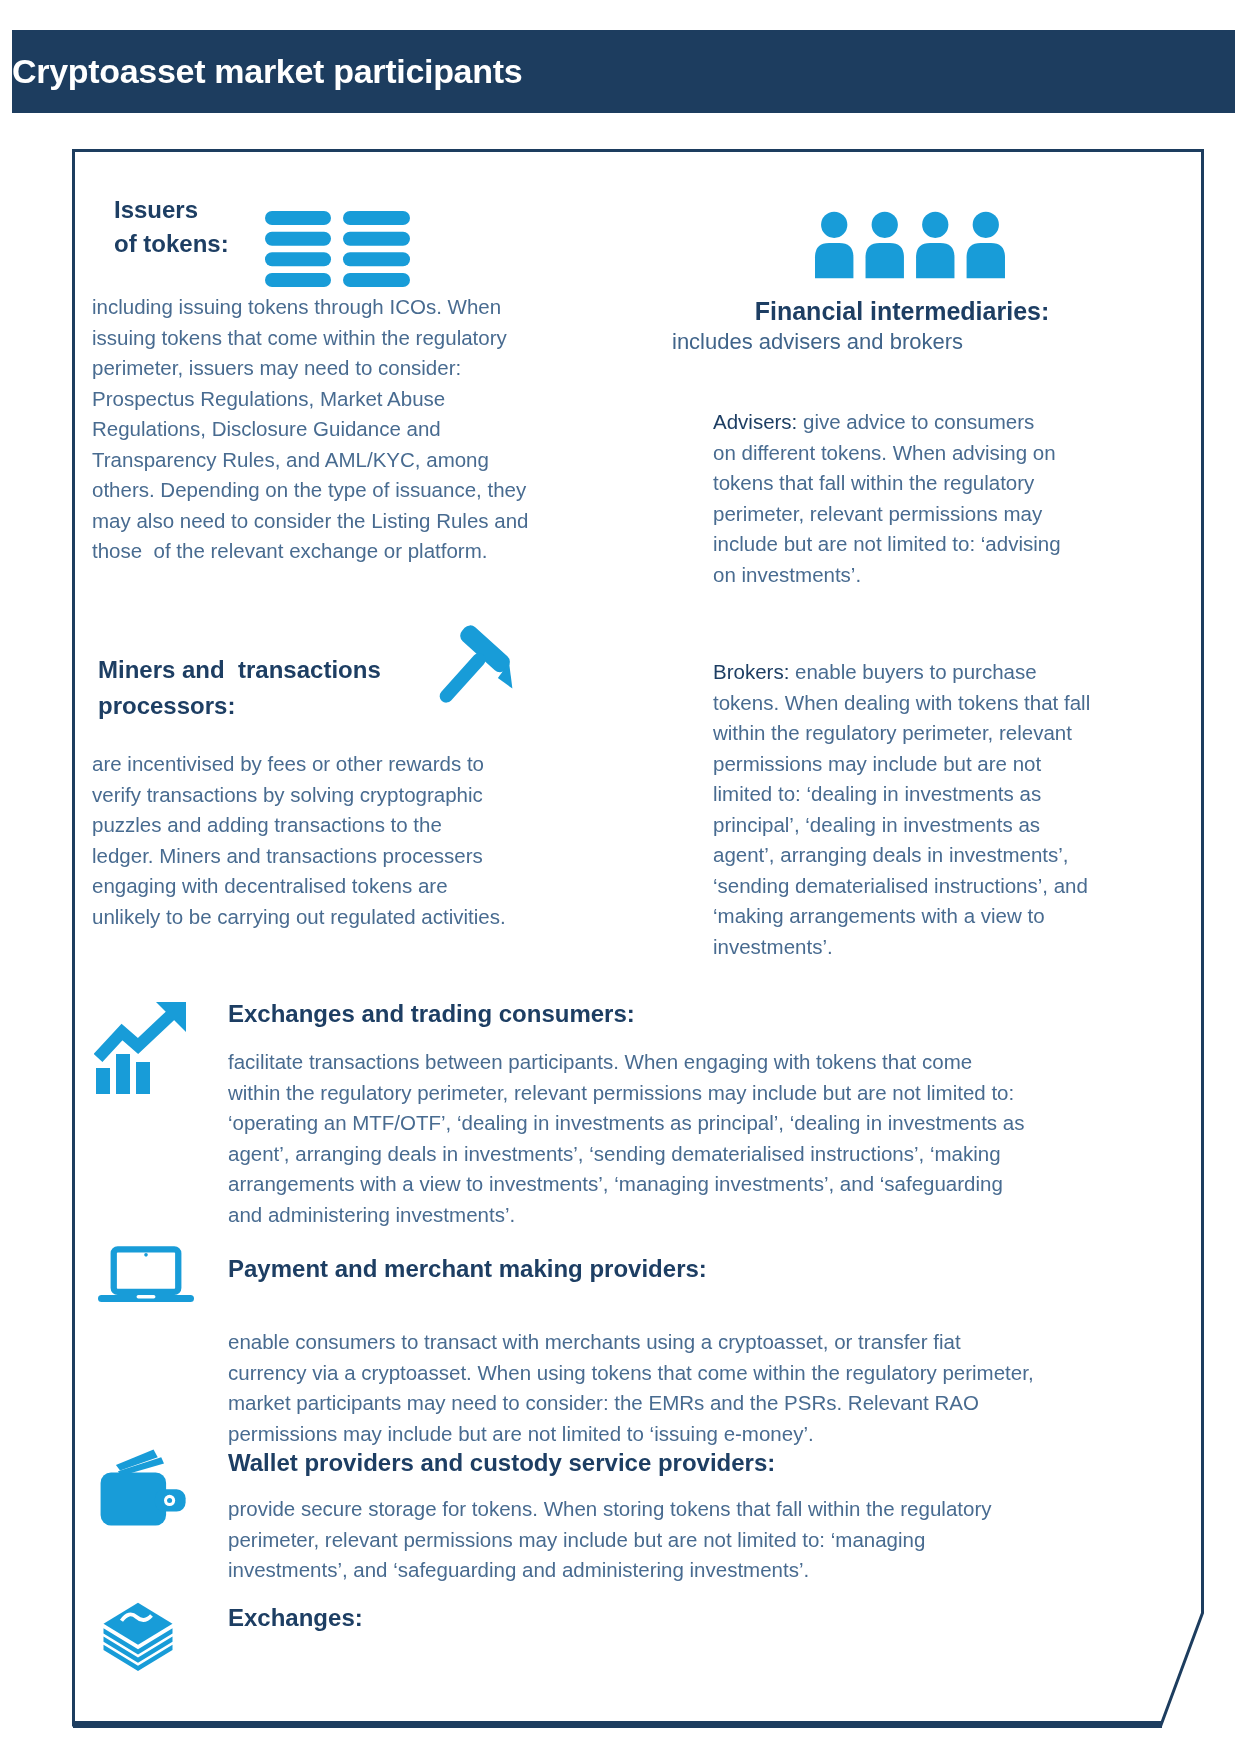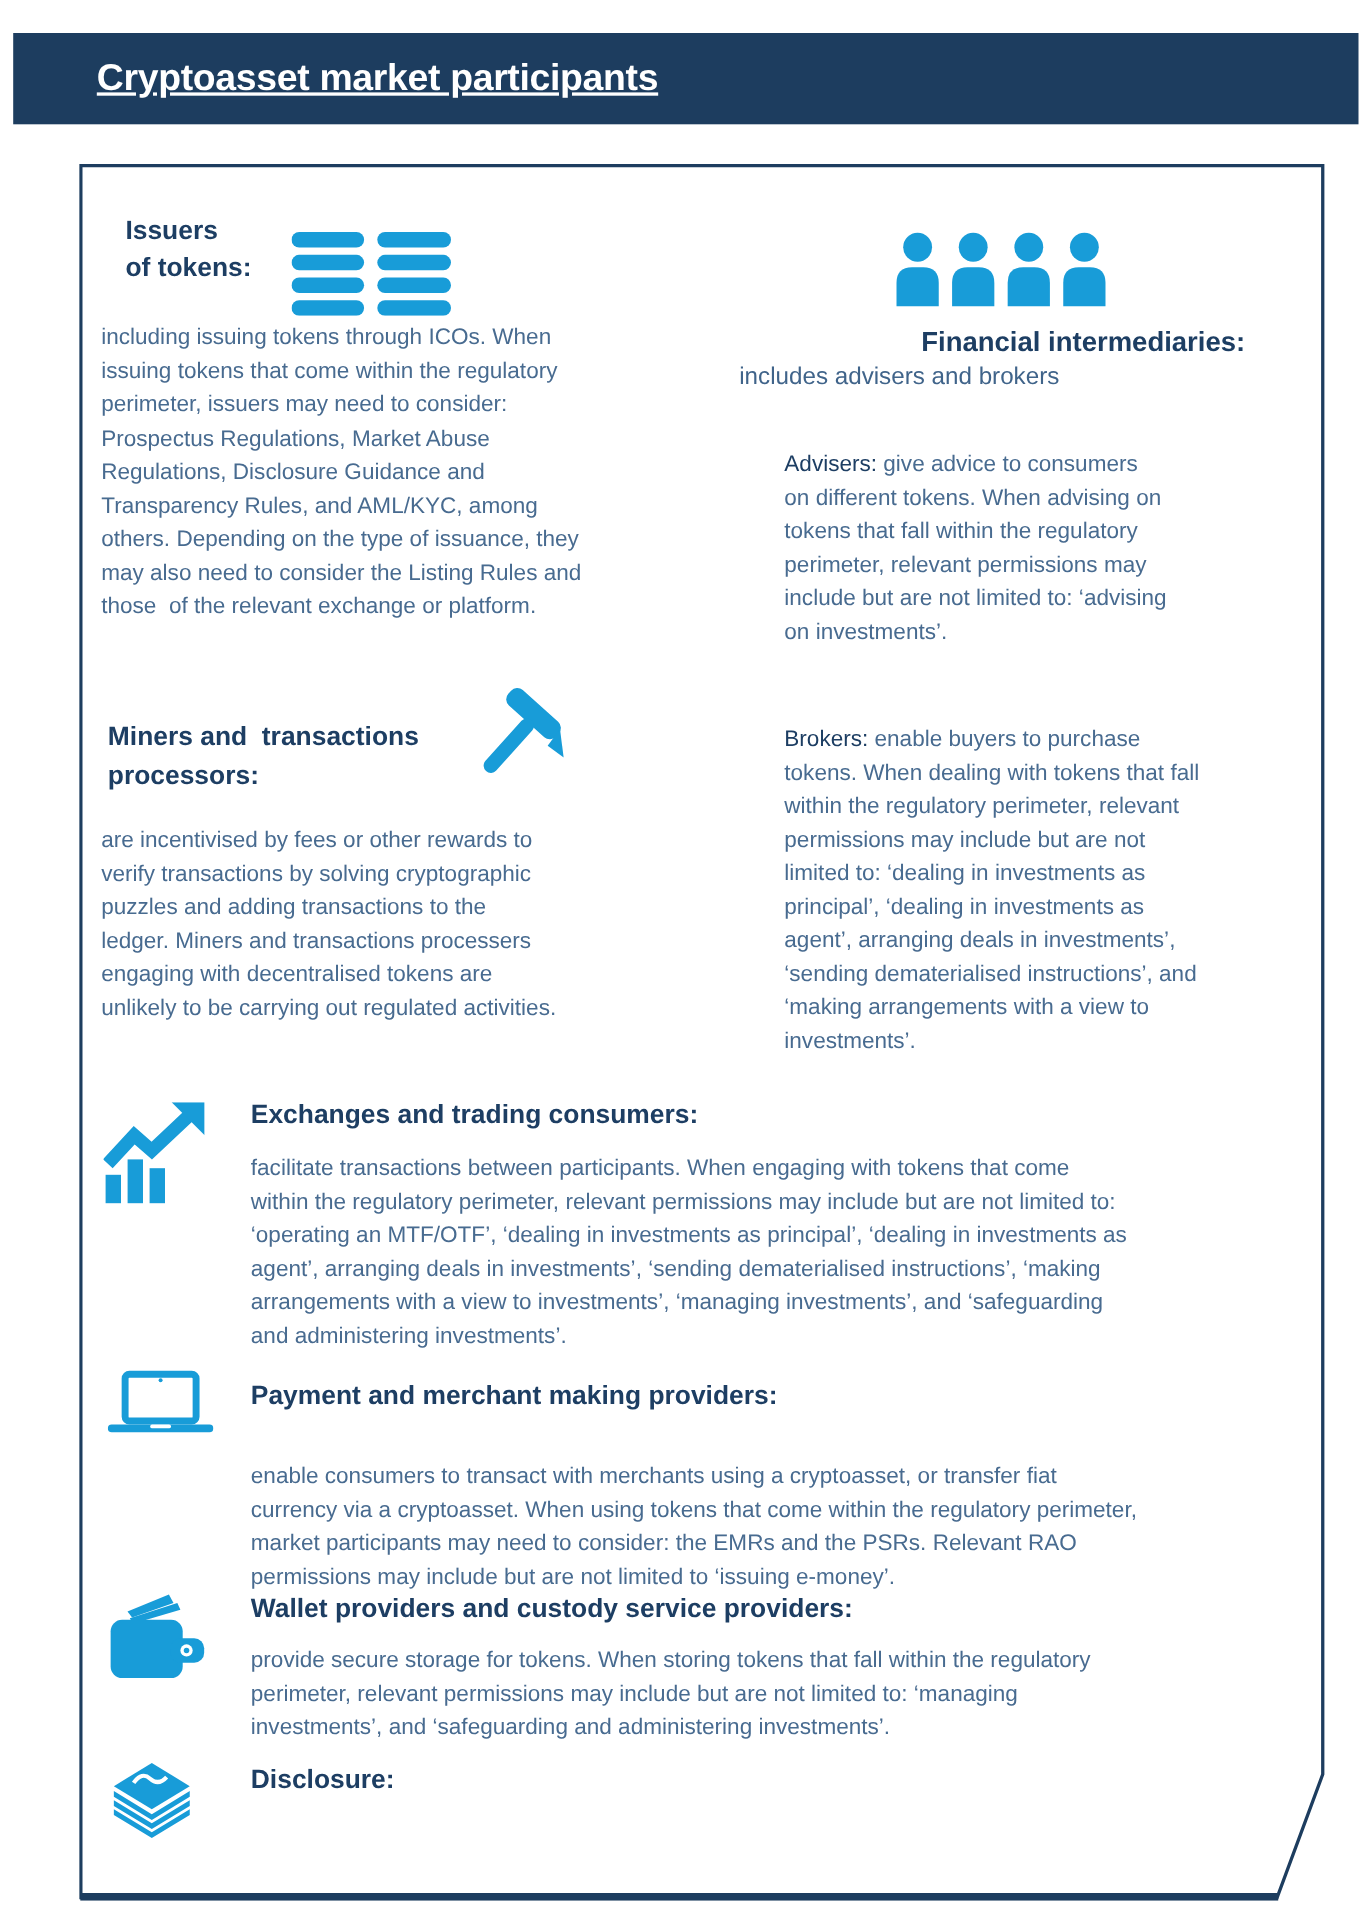--- a/index.html
+++ b/index.html
@@ -8,27 +8,27 @@
     --body-text:#486b90;
     --sub-text:#40648a;
     --icon-blue:#189cd8;
     --page-bg:#ffffff;
   }
   *{margin:0;padding:0;box-sizing:border-box;}
   html,body{background:#fff;}
   body{font-family:"Liberation Sans", sans-serif;}
   .page{position:relative;width:1247px;height:1755px;background:var(--page-bg);overflow:hidden;}
   .titlebar{position:absolute;left:12px;top:30px;width:1223px;height:83px;background:var(--header-bg);display:flex;align-items:center;}
-  .titlebar h1{color:#fff;font-size:34px;font-weight:bold;letter-spacing:-0.3px;padding-left:76px;text-decoration:underline;}
+  .titlebar h1{color:#fff;font-size:34px;font-weight:bold;letter-spacing:-0.3px;}
   .frame{position:absolute;left:72px;top:149px;width:1133px;height:1579px;}
   .frame-border{position:absolute;left:0;top:0;width:1133px;height:1579px;}
   .frame-border path{stroke:var(--header-bg);fill:none;}
   .abs{position:absolute;}
   .h2{color:var(--navy);font-size:24px;font-weight:bold;line-height:34px;white-space:pre-wrap;}
-  .h2c{color:var(--navy);font-size:25px;font-weight:bold;line-height:32px;text-align:right;}
+  .h2c{color:var(--navy);font-size:25px;font-weight:bold;line-height:32px;text-align:center;}
   .sub{color:var(--sub-text);font-size:22px;line-height:30px;text-align:left;}
   .body-txt{color:var(--body-text);font-size:20.5px;line-height:30.5px;white-space:pre-wrap;}
   .lead{color:var(--navy);font-weight:normal;}
   .icon svg{display:block;width:100%;height:100%;}
   .blue{fill:var(--icon-blue);}
   .blue-stroke{stroke:var(--icon-blue);fill:none;}
   .white{fill:#fff;}
 </style>
 </head>
 <body>
@@ -177,16 +177,16 @@
       <svg viewBox="0 0 112 102" aria-hidden="true">
         <g class="blue">
           <path d="M10,42 L56,70 L102,42 L102,49 L56,77 L10,49 Z"></path>
           <path d="M10,53 L56,81 L102,53 L102,60 L56,88 L10,60 Z"></path>
           <path d="M10,64 L56,92 L102,64 L102,71 L56,99 L10,71 Z"></path>
           <polygon points="10,36 56,8 102,36 56,64"></polygon>
         </g>
         <path d="M34,32 Q44,18 54,27 T74,25" fill="none" stroke="#ffffff" stroke-width="5"></path>
       </svg>
     </div>
-    <div class="abs h2" style="left:156px;top:1452px;">Disclosure:</div>
+    <div class="abs h2" style="left:156px;top:1452px;">Exchanges:</div>
 
   </div>
 </div>
 
 </body></html>

